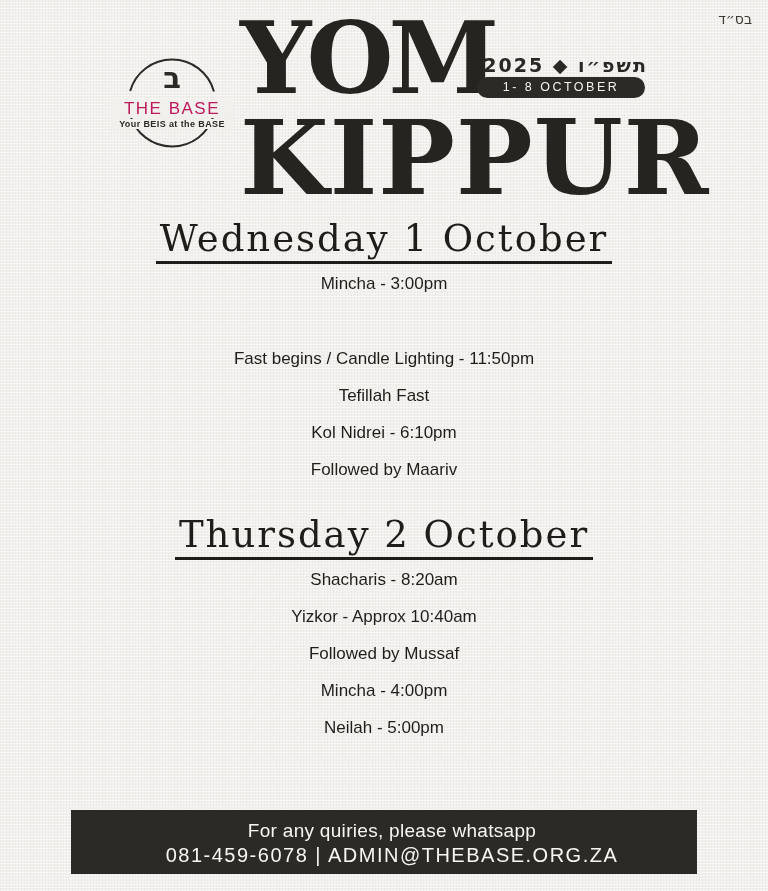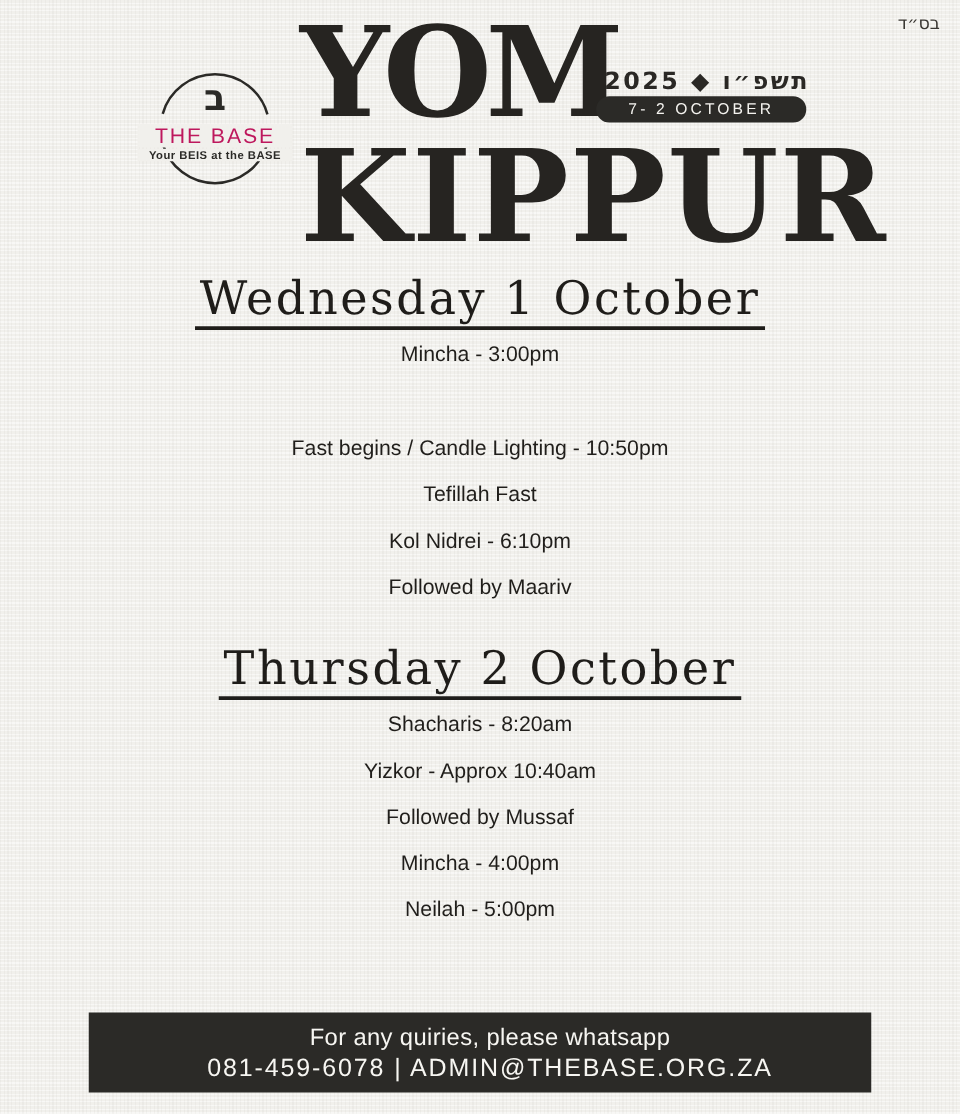--- a/index.html
+++ b/index.html
@@ -104,32 +104,32 @@
     </svg>
     <div class="logo-bet">ב</div>
     <div class="logo-wordmark">THE BASE</div>
     <div class="logo-tagline">Your BEIS at the BASE</div>
   </div>
 
   <div class="title-word title-yom">YOM</div>
   <div class="title-word title-kippur">KIPPUR</div>
 
   <div class="year-line">2025 ◆ תשפ״ו</div>
-  <div class="date-pill">7- 2 OCTOBER</div>
+  <div class="date-pill">1- 8 OCTOBER</div>
 
   <div class="heading-row heading-wed">
     <span>Wednesday 1 October</span>
   </div>
 
   <div class="sched sched-wed-1">
     <div>Mincha - 3:00pm</div>
   </div>
 
   <div class="sched sched-wed-2">
-    <div>Fast begins / Candle Lighting - 10:50pm</div>
+    <div>Fast begins / Candle Lighting - 11:50pm</div>
     <div>Tefillah Fast</div>
     <div>Kol Nidrei - 6:10pm</div>
     <div>Followed by Maariv</div>
   </div>
 
   <div class="heading-row heading-thu">
     <span>Thursday 2 October</span>
   </div>
 
   <div class="sched sched-thu-1">

